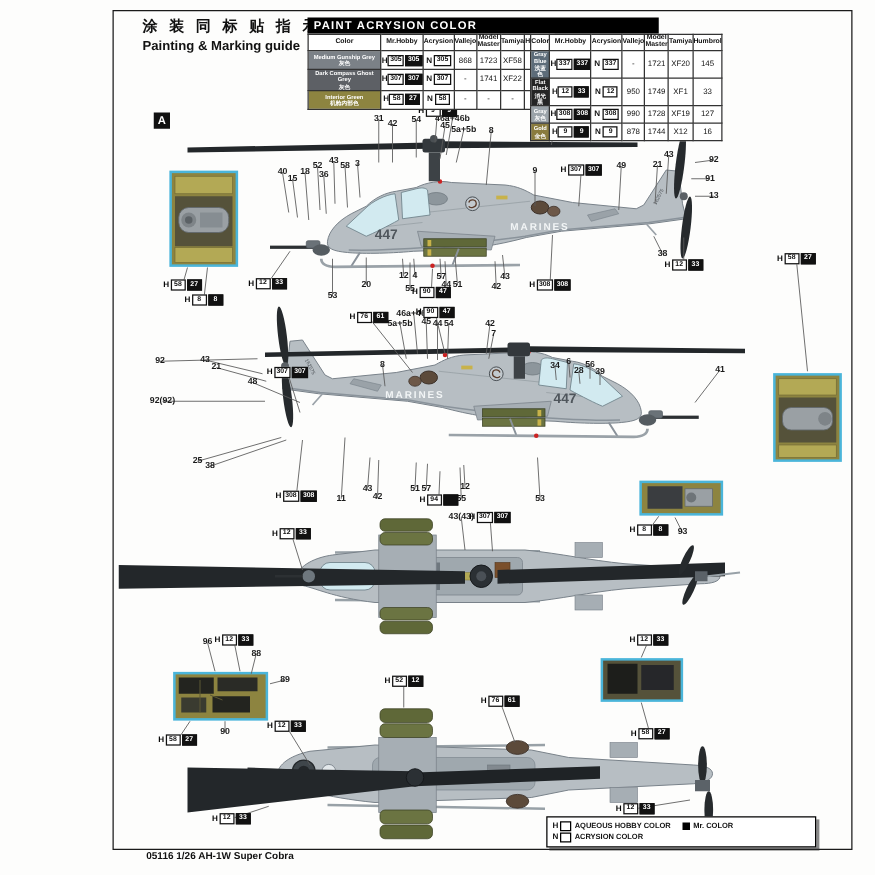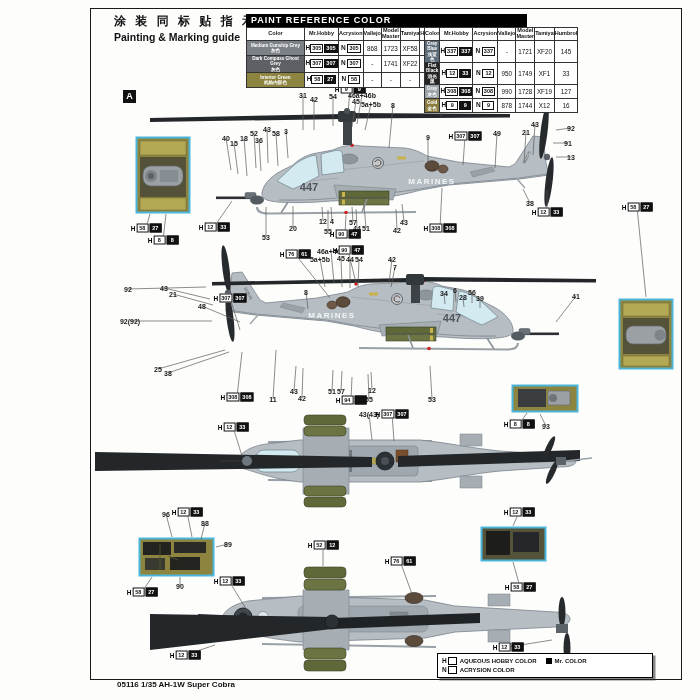--- a/index.html
+++ b/index.html
@@ -50,21 +50,21 @@
 <div id="page-border"></div>
 
 <div id="title-block">
   <div id="title-cn">涂 装 同 标 贴 指 示</div>
   <div id="title-en">Painting &amp; Marking guide</div>
 </div>
 
 <div id="marker-a">A</div>
 
 <div id="paint-area">
-  <div id="paint-title">PAINT  REFERENCE COLOR</div>
+  <div id="paint-title">PAINT  ACRYSION COLOR</div>
   <table class="pt" id="tblL">
     <colgroup>
           <col style="width:58px">
           <col style="width:34px">
           <col style="width:24px">
           <col style="width:14px">
           <col style="width:18px">
           <col style="width:16px">
           <col style="width:14px">
         </colgroup>
@@ -660,15 +660,15 @@
     <span class="lsq"></span>
     <span>Mr. COLOR</span>
   </div>
   <div class="lrow">
     <span class="hp">N</span>
     <span class="lbox"></span>
     <span>ACRYSION COLOR</span>
   </div>
 </div>
 
-<div id="footer">05116 1/35 AH-1W Super Cobra</div>
+<div id="footer">05116 1/26 AH-1W Super Cobra</div>
 
 </div>
 
 </body></html>

